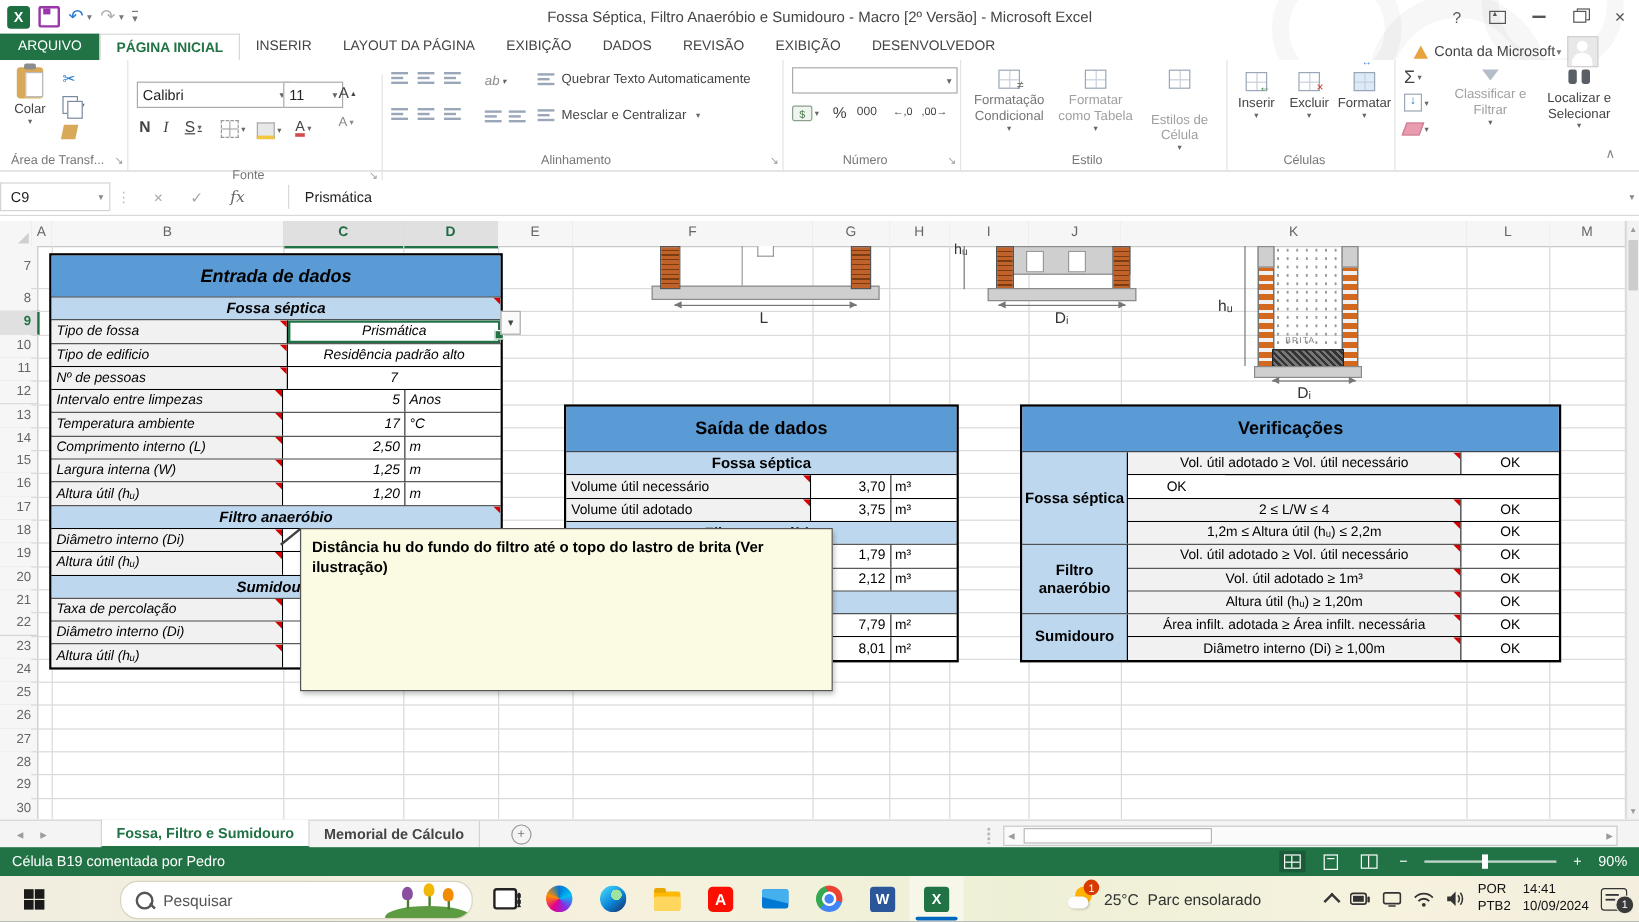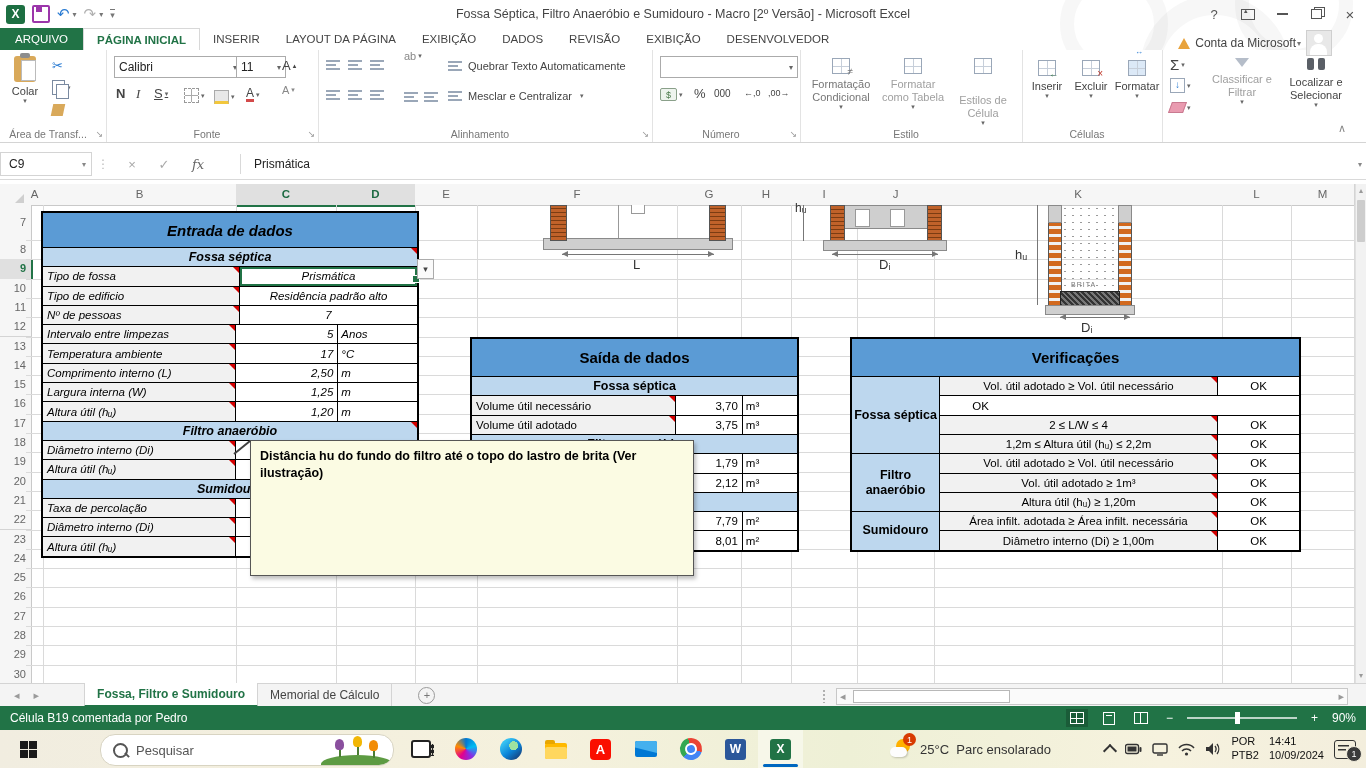--- a/index.html
+++ b/index.html
@@ -148,21 +148,21 @@
   .gravel{background:#555 repeating-linear-gradient(45deg,#333 0 2px,#777 2px 4px);border:1px solid #222;}
 
   
   #vscroll{position:absolute;right:0;top:184px;width:10px;height:499px;background:#f2f2f2;border-left:1px solid #e0e0e0;z-index:12;}
   .sarrow{color:#9a9a9a;font-size:8px;text-align:center;line-height:14px;}
   #vthumb{position:absolute;left:1px;top:16px;width:8px;height:42px;background:#cdcdcd;border-radius:1px;}
 
   
   #tabbar{left:0;top:683px;width:1366px;height:23px;background:#f4f4f4;border-top:1px solid #d4d4d4;z-index:20;font-size:12px;}
   .navarr{color:#9a9a9a;font-size:11px;}
-  .stab{height:22px;display:flex;align-items:center;padding:0 12px;border-right:1px solid #d4d4d4;color:#444;}
+  .stab{height:22px;display:flex;align-items:center;padding:0 12px;border-right:1px solid #d4d4d4;color:#444;font-weight:bold;}
   .stab.active{background:#fff;color:#217346;font-weight:bold;border-bottom:2px solid #217346;border-left:1px solid #d4d4d4;}
   #addsheet{width:15px;height:15px;border:1px solid #9a9a9a;border-radius:50%;color:#777;
             font-size:11px;display:flex;align-items:center;justify-content:center;}
   #hscroll{position:absolute;right:18px;top:4px;width:510px;height:15px;background:#fafafa;border:1px solid #c8c8c8;}
   #hthumb{position:absolute;left:16px;top:1px;width:155px;height:11px;background:#fff;border:1px solid #b8b8b8;}
   .dots6{width:4px;height:14px;background:radial-gradient(#b0b0b0 1px,transparent 1.3px);background-size:4px 4px;}
 
   
   #statusbar{left:0;top:706px;width:1366px;height:24px;background:#217346;color:#fff;z-index:20;
              display:flex;align-items:center;font-size:12px;}
@@ -298,21 +298,21 @@
           <div class="copy-ic"></div>
           <span class="dd8">▾</span>
         </div>
       <div class="sbtn" style="left:52px;top:54px;">
           <div class="brush-ic"></div>
         </div>
       <div class="glabel">Área de Transf...</div>
       <div class="launcher">↘</div>
     </div>
 
-    <div class="rgroup" style="left:106px;width:212px;">
+    <div class="rgroup" style="left:106px;width:212px;margin-top:12px;">
       <div class="combo" style="left:8px;top:6px;width:118px;">
         <span>Calibri</span>
           <span class="dd">▾</span>
       </div>
       <div class="combo" style="left:130px;top:6px;width:40px;">
         <span>11</span>
           <span class="dd">▾</span>
       </div>
       <div class="sbtn" style="left:176px;top:8px;font-size:13px;">
           <span>A</span>
@@ -347,21 +347,21 @@
       <div class="glabel">Fonte</div>
       <div class="launcher">↘</div>
     </div>
 
     <div class="rgroup" style="left:318px;width:334px;">
       <div class="sbtn" style="left:8px;top:10px;gap:8px;">
         <div class="al-ic"></div>
           <div class="al-ic"></div>
           <div class="al-ic"></div>
       </div>
-      <div class="sbtn" style="left:86px;top:0;color:#888;">
+      <div class="sbtn" style="left:86px;top:12px;font-style:italic;color:#888;">
           <span>ab</span>
           <span class="dd8">▾</span>
         </div>
       <div class="sbtn" style="left:8px;top:40px;gap:8px;">
         <div class="al-ic"></div>
           <div class="al-ic"></div>
           <div class="al-ic"></div>
       </div>
       <div class="sbtn" style="left:86px;top:42px;gap:6px;">
         <div class="al-ic"></div>

